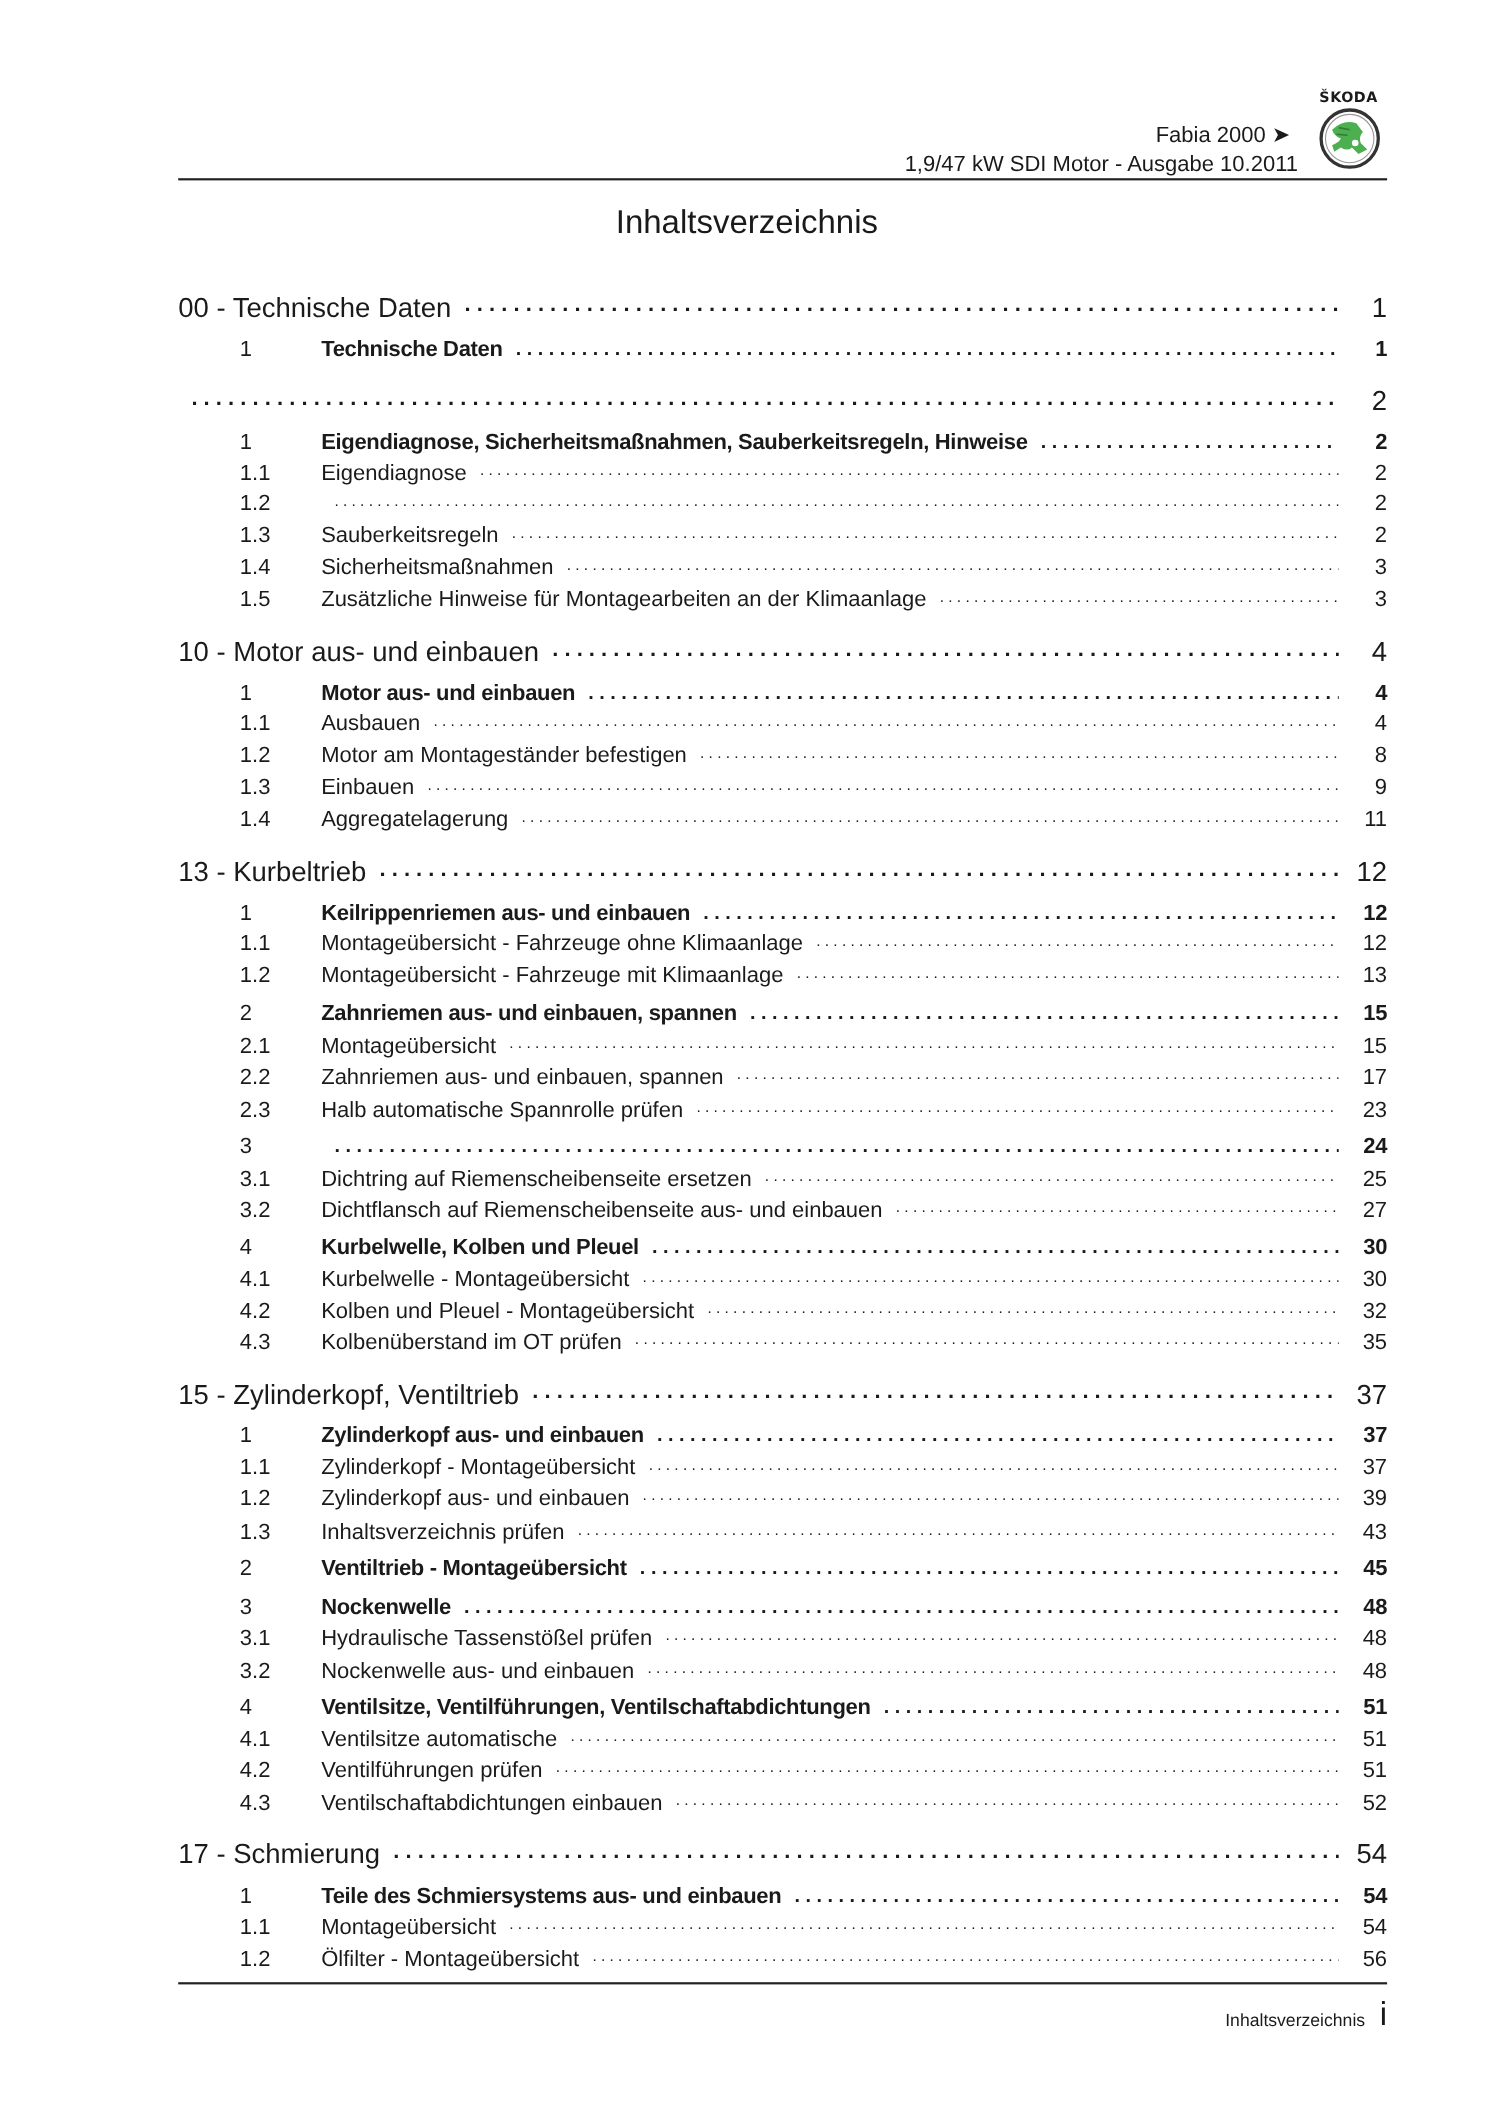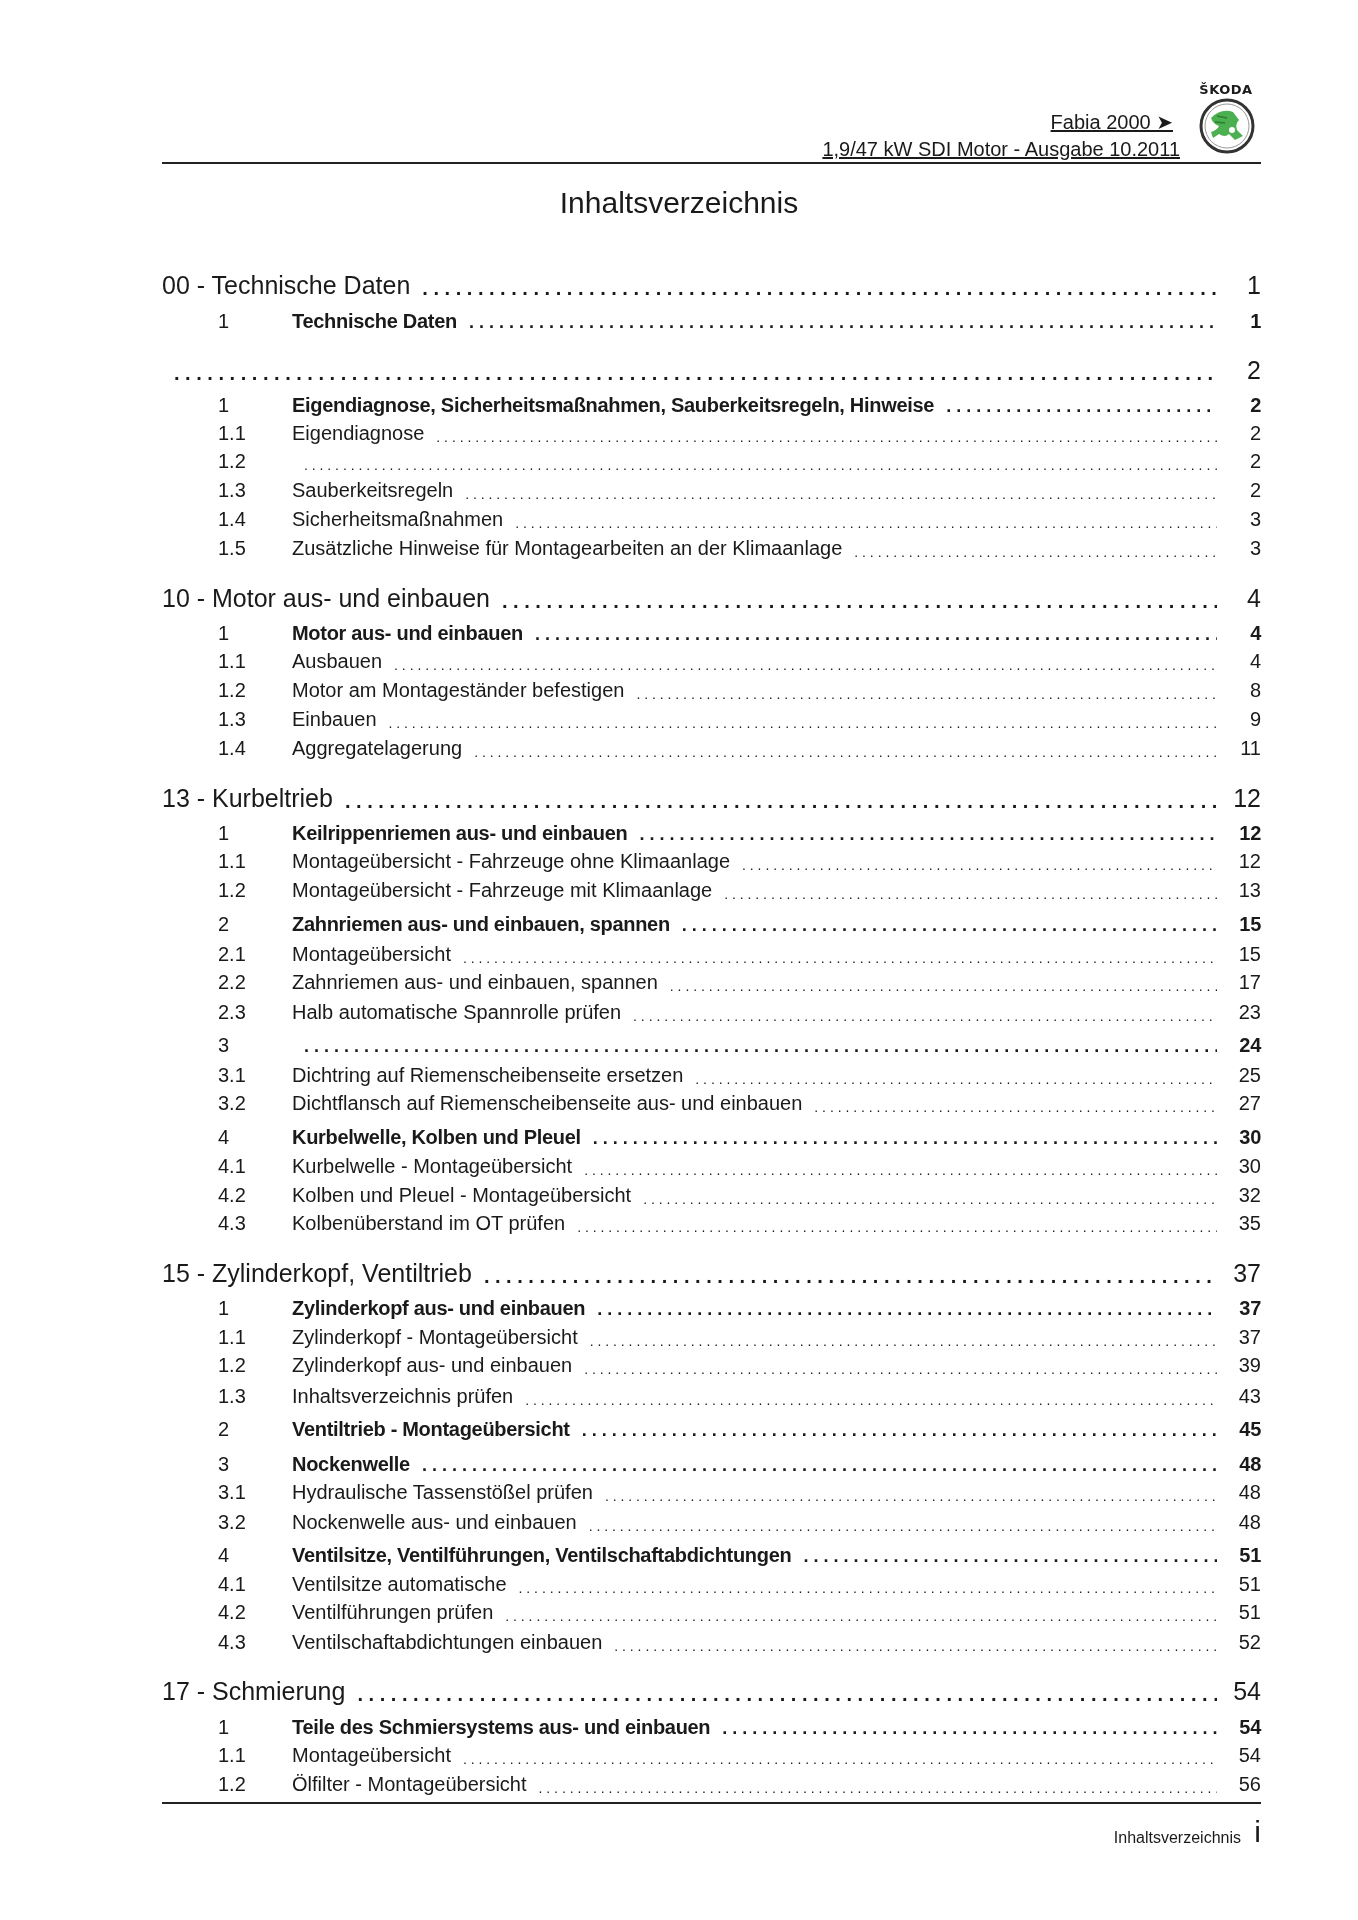--- a/index.html
+++ b/index.html
@@ -1,22 +1,22 @@
 <!DOCTYPE html>
 <html><head>
 <meta charset="utf-8">
 <style>
   html,body{margin:0;padding:0;background:#fff;}
   body{width:1358px;height:1920px;position:relative;overflow:hidden;font-family:"Liberation Sans",sans-serif;color:#1a1a1a;}
   .hdr-line{position:absolute;left:162px;width:1099px;height:2px;background:#222;}
   .brand{position:absolute;left:1190px;top:82px;width:72px;text-align:center;font-weight:bold;font-size:13px;letter-spacing:0.5px;font-family:"DejaVu Sans",sans-serif;}
   .logo{position:absolute;left:1199px;top:98px;width:56px;height:56px;}
-  .hdr-text{position:absolute;right:178px;font-size:20px;text-align:right;white-space:nowrap;text-decoration:underline;}
+  .hdr-text{position:absolute;right:178px;font-size:20px;text-align:right;white-space:nowrap;}
   .title{position:absolute;left:0;width:1358px;text-align:center;top:186px;font-size:30px;}
-  .row{position:absolute;left:162px;width:1099px;display:flex;align-items:flex-end;white-space:nowrap;}
+  .row{position:absolute;left:162px;width:1099px;display:flex;align-items:flex-start;white-space:nowrap;}
   .row .num{display:inline-block;}
   .row .lbl{display:inline-block;}
   .row .dots{flex:1;overflow:hidden;margin:0 14px 0 12px;letter-spacing:0;}
   .row .dots::after{content:". . . . . . . . . . . . . . . . . . . . . . . . . . . . . . . . . . . . . . . . . . . . . . . . . . . . . . . . . . . . . . . . . . . . . . . . . . . . . . . . . . . . . . . . . . . . . . . . . . . . . . . . . . . . . . . . . . . . . . . . . . . . . . . . .";white-space:nowrap;}
   .row .pg{display:inline-block;text-align:right;min-width:30px;}
   .chap{font-size:25px;height:34px;}
   .chap .dots{font-size:20px;font-weight:bold;}
   .sec{font-size:20px;height:26px;font-weight:bold;letter-spacing:-0.3px;}
   .sec .num{width:74px;padding-left:56px;font-weight:normal;}
   .sec .dots{font-size:18px;}

